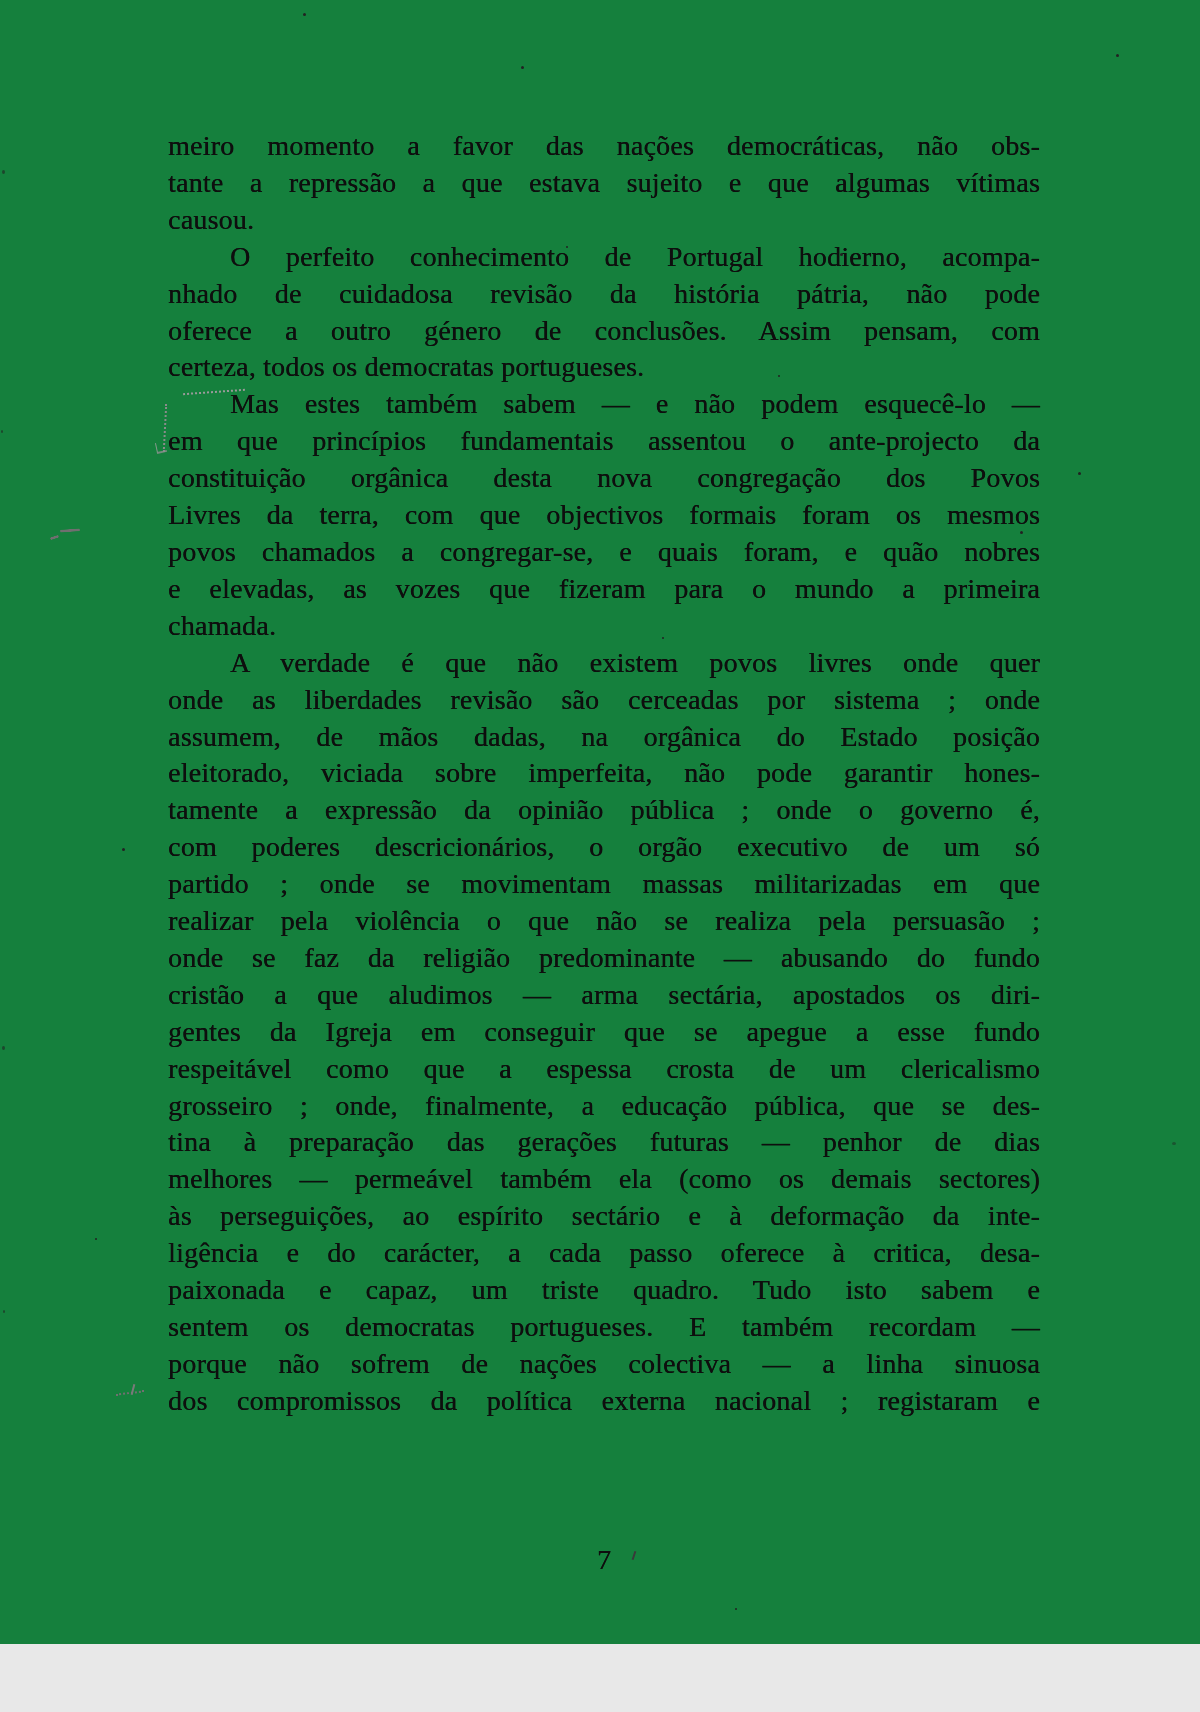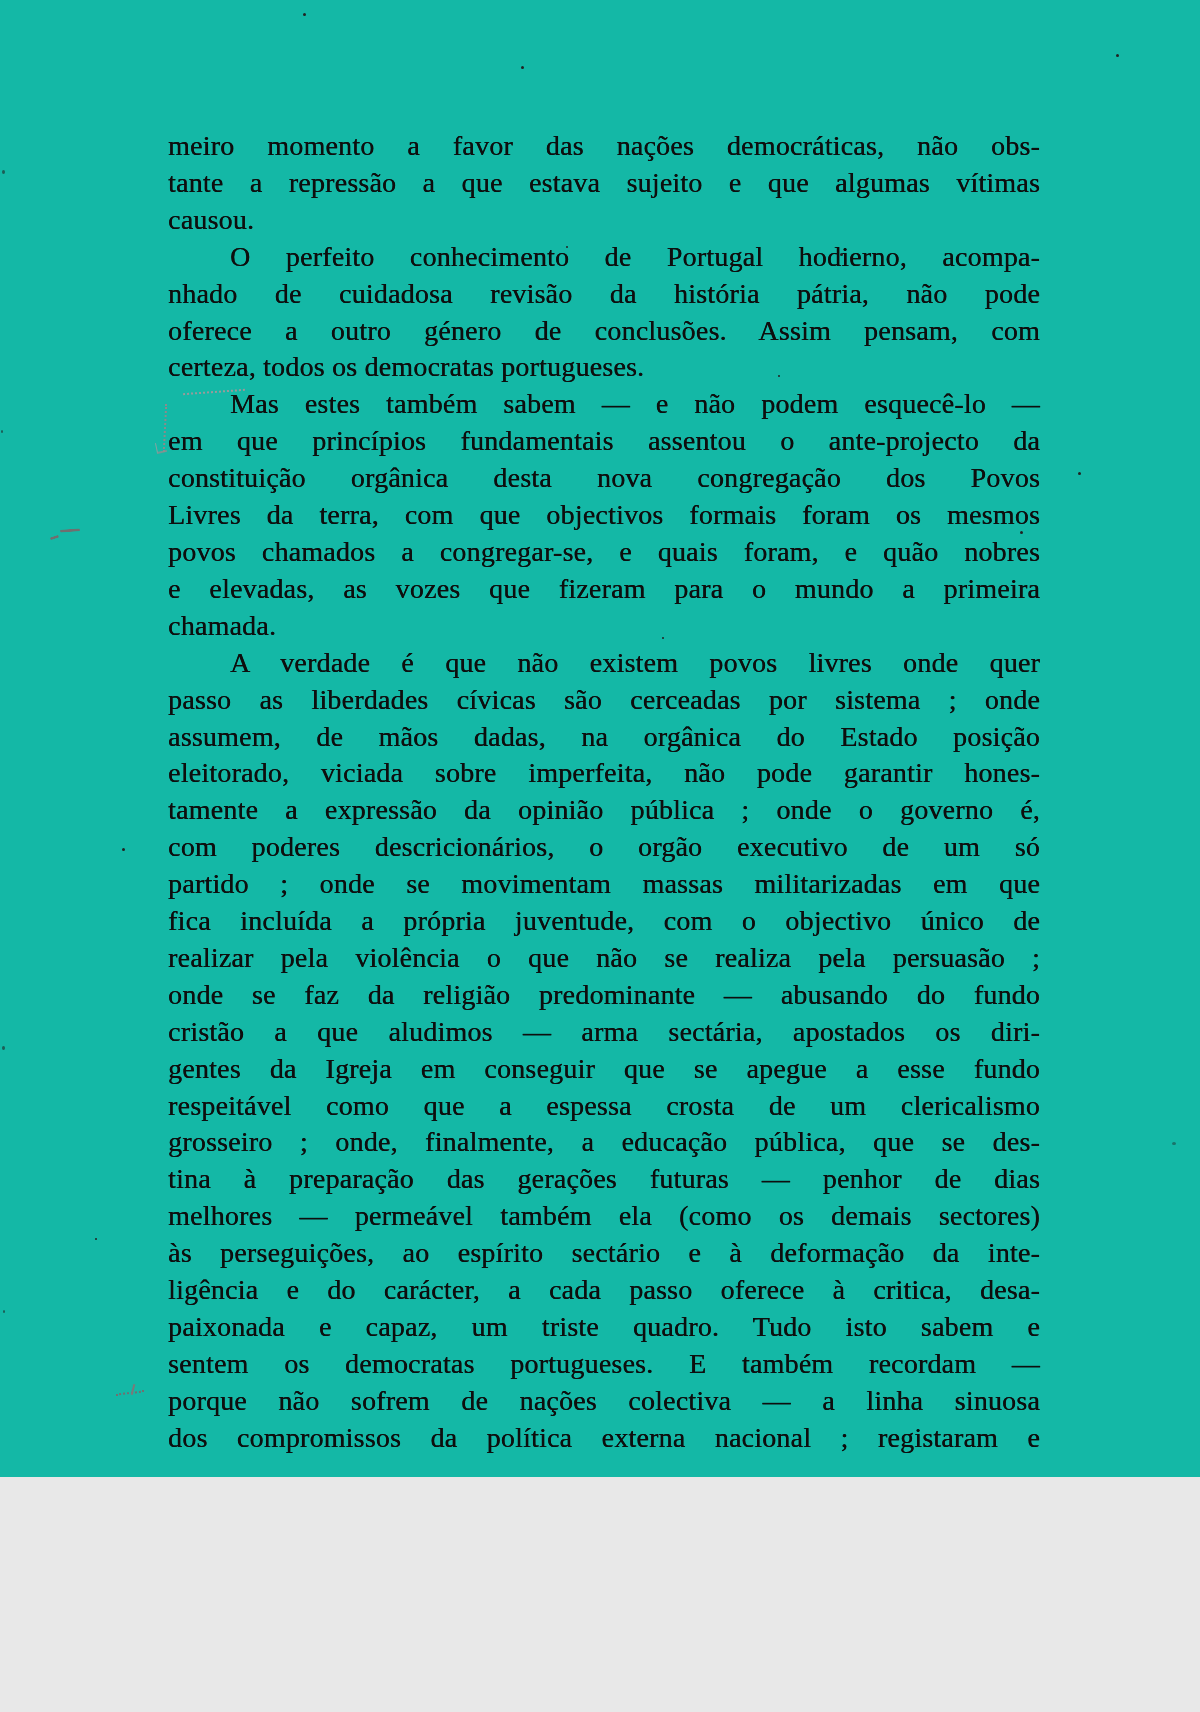--- a/index.html
+++ b/index.html
@@ -1,20 +1,20 @@
 <!DOCTYPE html>
 <html><head>
 <meta charset="utf-8">
 <title>Document</title>
 <style>
   html,body{margin:0;padding:0;background:#e8e8e8;}
   .page{
     position:relative;
-    width:1200px;height:1477px;
-    background:#14b8a6;
+    width:1200px;height:1644px;
+    background:#15803d;
     overflow:hidden;
     font-family:"Liberation Serif", serif;
     color:#0e0e0e;
   }
   .text-block{
     position:absolute;
     left:168px;top:128px;width:872px;
     font-size:28px;
     line-height:36.9px;
     letter-spacing:0.2px;
@@ -92,27 +92,26 @@
       <div class="line">oferece a outro género de conclusões. Assim pensam, com</div>
       <div class="line endline">certeza, todos os democratas portugueses.</div>
       <div class="line indent">Mas estes também sabem — e não podem esquecê-lo —</div>
       <div class="line">em que princípios fundamentais assentou o ante-projecto da</div>
       <div class="line">constituição orgânica desta nova congregação dos Povos</div>
       <div class="line">Livres da terra, com que objectivos formais foram os mesmos</div>
       <div class="line">povos chamados a congregar-se, e quais foram, e quão nobres</div>
       <div class="line">e elevadas, as vozes que fizeram para o mundo a primeira</div>
       <div class="line endline">chamada.</div>
       <div class="line indent">A verdade é que não existem povos livres onde quer</div>
-      <div class="line">passo as liberdades cívicas são cerceadas por sistema ; onde</div>
+      <div class="line">onde as liberdades revisão são cerceadas por sistema ; onde</div>
       <div class="line">assumem, de mãos dadas, na orgânica do Estado posição</div>
       <div class="line">eleitorado, viciada sobre imperfeita, não pode garantir hones-</div>
       <div class="line">tamente a expressão da opinião pública ; onde o governo é,</div>
       <div class="line">com poderes descricionários, o orgão executivo de um só</div>
       <div class="line">partido ; onde se movimentam massas militarizadas em que</div>
-      <div class="line">fica incluída a própria juventude, com o objectivo único de</div>
       <div class="line">realizar pela violência o que não se realiza pela persuasão ;</div>
       <div class="line">onde se faz da religião predominante — abusando do fundo</div>
       <div class="line">cristão a que aludimos — arma sectária, apostados os diri-</div>
       <div class="line">gentes da Igreja em conseguir que se apegue a esse fundo</div>
       <div class="line">respeitável como que a espessa crosta de um clericalismo</div>
       <div class="line">grosseiro ; onde, finalmente, a educação pública, que se des-</div>
       <div class="line">tina à preparação das gerações futuras — penhor de dias</div>
       <div class="line">melhores — permeável também ela (como os demais sectores)</div>
       <div class="line">às perseguições, ao espírito sectário e à deformação da inte-</div>
       <div class="line">ligência e do carácter, a cada passo oferece à critica, desa-</div>

